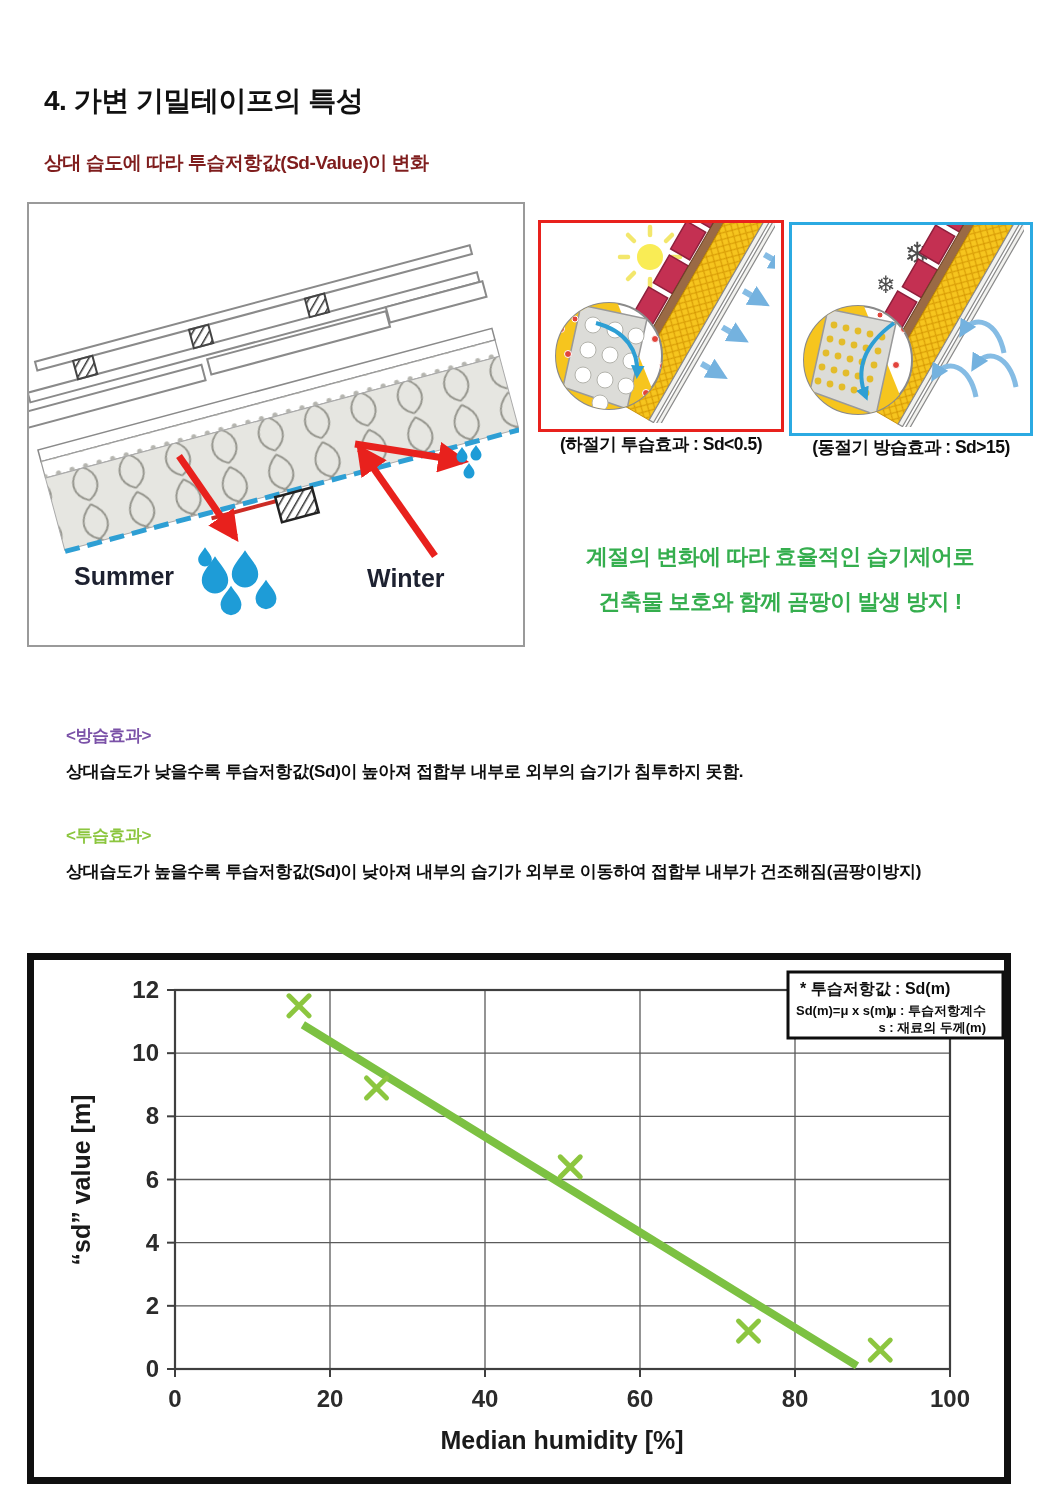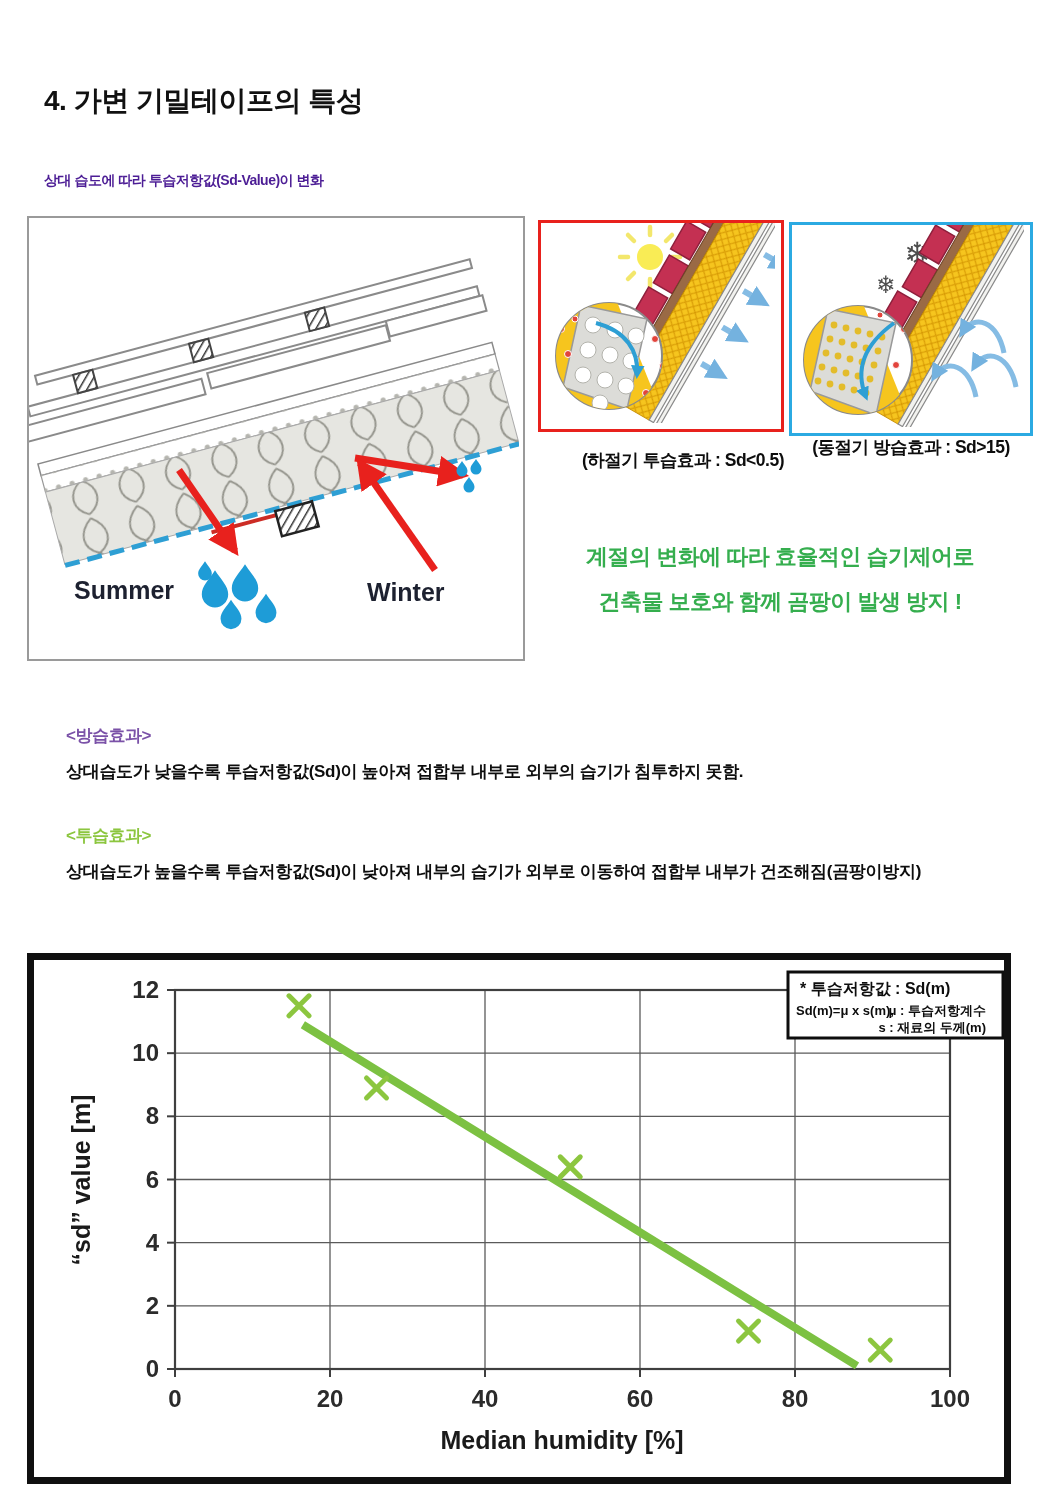--- a/index.html
+++ b/index.html
@@ -2,27 +2,27 @@
 <html><head>
 <meta charset="utf-8">
 <style>
   html,body{margin:0;padding:0;background:#ffffff;}
   #page{
     position:relative;width:1038px;height:1500px;background:#ffffff;
     font-family:"Liberation Sans","DejaVu Sans",sans-serif;overflow:hidden;
   }
   .abs{position:absolute;}
   .doc-title{left:44px;top:82px;font-size:28px;font-weight:800;color:#111;letter-spacing:-0.5px;}
-  .doc-subtitle{left:44px;top:150px;font-size:14px;font-weight:800;color:#4c1d95;letter-spacing:-0.5px;margin-top:22px;}
-  .main-figure-box{left:27px;top:216px;width:494px;height:441px;border:2px solid #9a9a9a;background:#fff;}
+  .doc-subtitle{left:44px;top:150px;font-size:19px;font-weight:800;color:#7f1d1d;letter-spacing:-0.5px;}
+  .main-figure-box{left:27px;top:202px;width:494px;height:441px;border:2px solid #9a9a9a;background:#fff;}
   .mini-box{background:#fff;}
   .mini-box.red{left:538px;top:220px;width:240px;height:206px;border:3px solid #E8211D;}
   .mini-box.blue{left:789px;top:222px;width:238px;height:208px;border:3px solid #2BAAE2;}
   .mini-caption{font-size:17.5px;font-weight:800;color:#0d0d0d;text-align:center;letter-spacing:-0.5px;}
-  .cap1{left:538px;top:448px;width:246px;text-align:right;}
+  .cap1{left:538px;top:432px;width:246px;}
   .cap2{left:789px;top:435px;width:244px;}
   .green-message{left:540px;top:534px;width:480px;text-align:center;
     font-size:22px;font-weight:800;color:#35AE4E;line-height:45px;letter-spacing:-0.5px;}
   .section-heading{font-size:17px;font-weight:800;letter-spacing:-0.5px;}
   .section-heading.purple{left:66px;top:724px;color:#7B52A8;}
   .section-heading.green{left:66px;top:824px;color:#8CC63F;}
   .section-body{left:66px;top:760px;width:930px;font-size:17px;font-weight:700;color:#0d0d0d;letter-spacing:-0.3px;}
   .section-body.b2{top:860px;}
   .chart-frame{left:27px;top:953px;width:984px;height:531px;border:7px solid #101010;background:#fff;box-sizing:border-box;}
   svg{display:block;}

